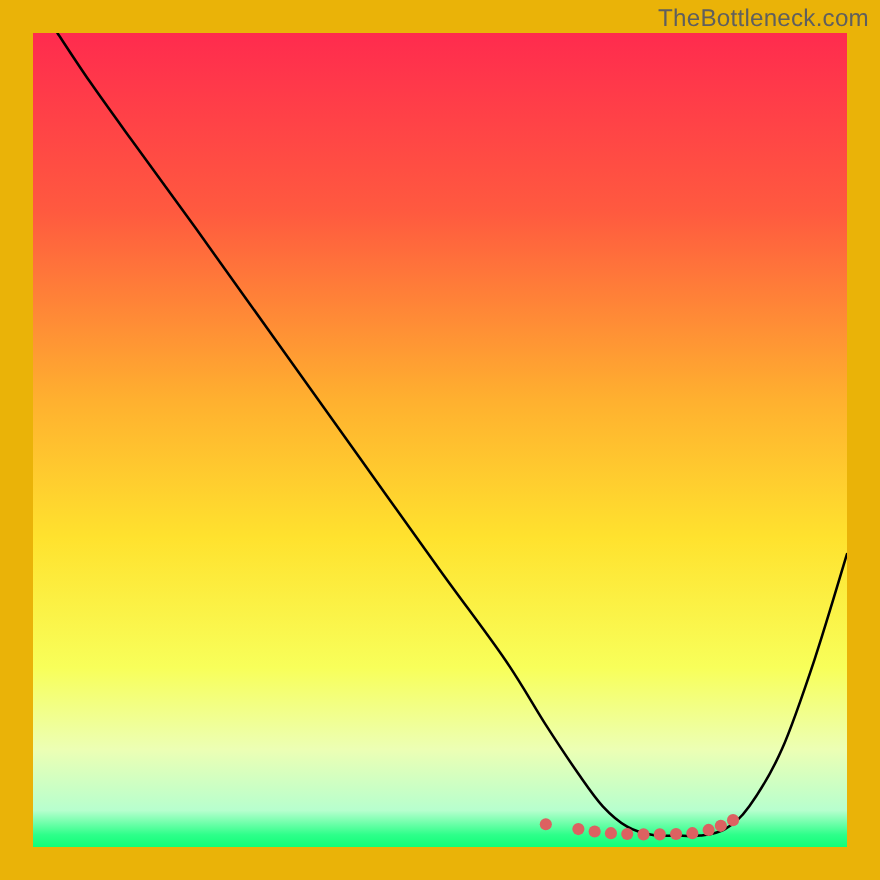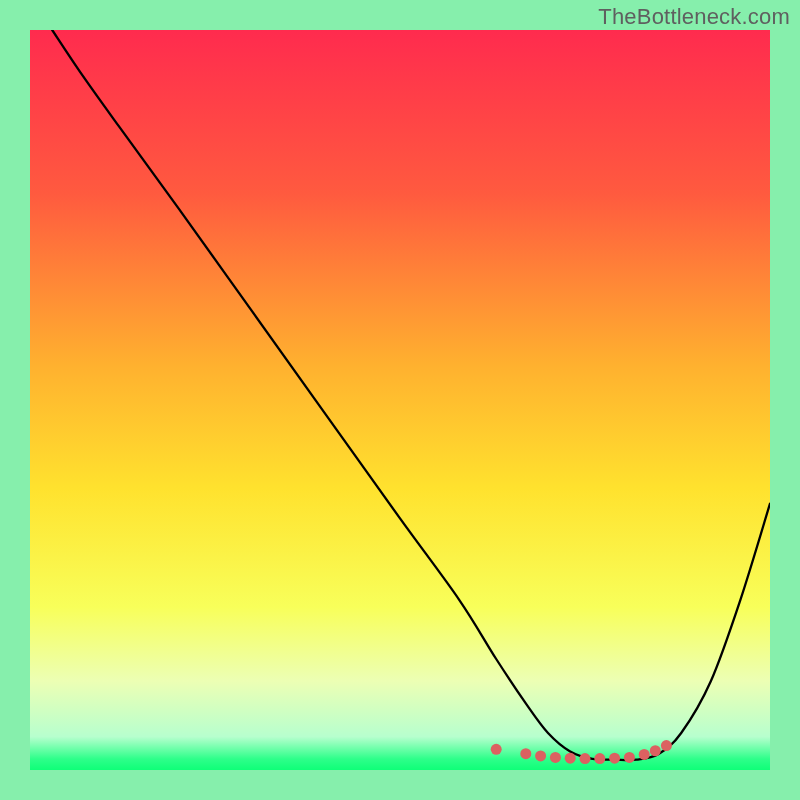--- a/index.html
+++ b/index.html
@@ -8,21 +8,21 @@
     width: 800px;
     height: 800px;
     background: #000;
     font-family: Arial, Helvetica, sans-serif;
     overflow: hidden;
   }
   .frame {
     position: relative;
     width: 800px;
     height: 800px;
-    background: #86efac;
+    background: #eab308;
   }
   .watermark {
     position: absolute;
     top: 4px;
     right: 10px;
     color: #5f5f5f;
     font-size: 22px;
     font-weight: 400;
     letter-spacing: 0.2px;
     user-select: none;

